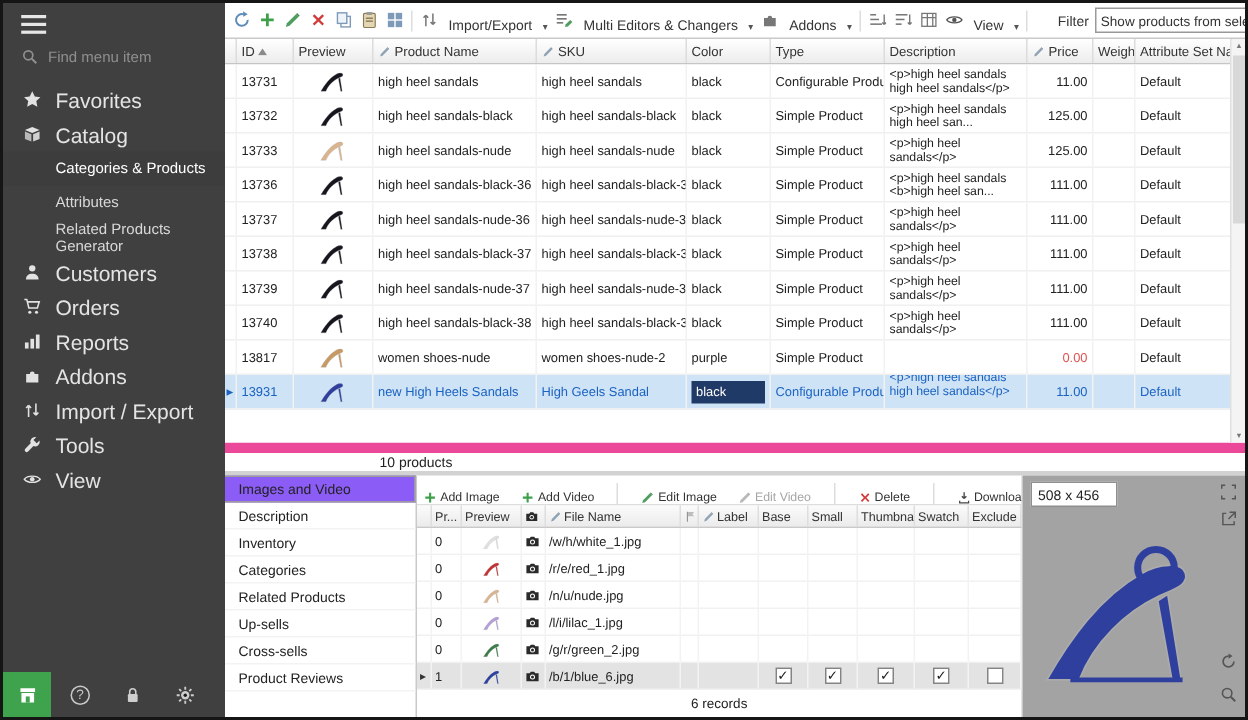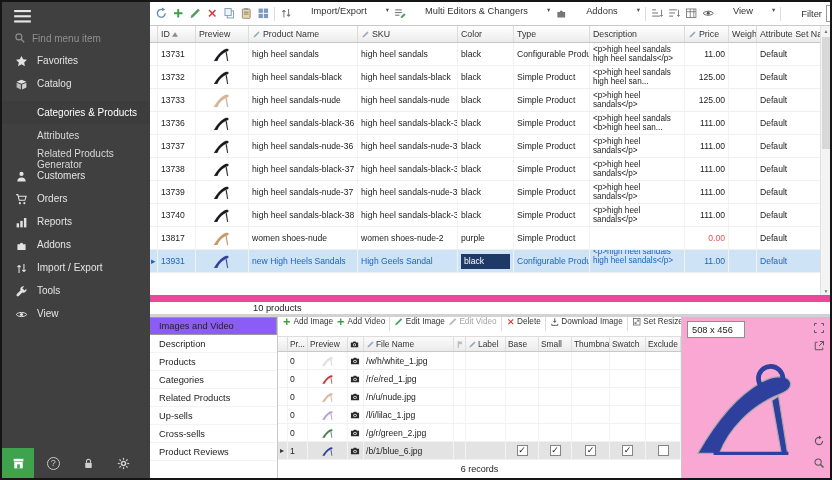--- a/index.html
+++ b/index.html
@@ -4,34 +4,34 @@
 <style>
 *{margin:0;padding:0;box-sizing:border-box}
 body{font-family:"Liberation Sans","DejaVu Sans",sans-serif;background:#fff}
 .screen{width:832px;height:480px;background:#fff;border:2px solid #151515;display:flex;overflow:hidden;position:relative}
 
 .sidebar{width:148px;background:#404040;flex-shrink:0;display:flex;flex-direction:column;position:relative}
 .hamburger{padding:8px 0 4px 12px}
 .hamburger svg{width:17px;height:13px;display:block}
 .sb-search{display:flex;align-items:center;gap:6px;margin:5px 10px 8px 12px;padding-bottom:3px;color:#8f8f8f;font-size:10px}
 .sb-search svg{width:12px;height:12px;display:block}
-.sb-item{display:flex;align-items:flex-start;gap:9px;height:23px;padding-left:13px;font-size:10px;color:#e4e4e4;cursor:default}
+.sb-item{display:flex;align-items:center;gap:9px;height:23px;padding-left:13px;font-size:14px;color:#e4e4e4;cursor:default}
 .sb-icon svg{width:13px;height:13px;display:block}
 .sb-sub{display:flex;align-items:center;height:23px;padding-left:35px;font-size:10px;color:#d8d8d8}
 .sb-sub.selected{background:#3d3d3d;color:#fff}
 .sb-bottom{position:absolute;left:0;right:0;bottom:0;height:30px;display:flex;align-items:center;justify-content:space-between;padding-right:10px}
 .sb-btn{width:32px;height:30px;display:flex;align-items:center;justify-content:center}
 .sb-btn.active{background:#3fa24c}
 .q{width:13px;height:13px;border:1.2px solid #c9c9c9;border-radius:50%;color:#c9c9c9;font-size:9px;display:flex;align-items:center;justify-content:center}
 
 .main{flex:1;display:flex;flex-direction:column;min-width:0;background:#fff}
 .toolbar{height:24px;flex-shrink:0;display:flex;align-items:center;gap:1px;padding:0 3px;border-bottom:1px solid #c9c9c9;font-size:9.3px;color:#333;overflow:hidden;white-space:nowrap}
 .tb-icon{width:16px;height:16px;display:flex;align-items:center;justify-content:center;flex-shrink:0}
 .tb-icon svg{width:12.5px;height:12.5px;display:block}
-.tb-btn{display:flex;align-items:flex-start;gap:18px;padding:0 2px;flex-shrink:0}
+.tb-btn{display:flex;align-items:flex-end;gap:6px;padding:0 2px;flex-shrink:0}
 .tb-btn .tb-icon{width:13px}
 .caret{font-size:6.5px;color:#555;margin-left:1px}
 .tb-sep{width:1px;height:14px;background:#ddd;margin:0 2px;flex-shrink:0}
 .tb-label{margin:0 3px 0 17px;flex-shrink:0}
 .filter-select{display:flex;align-items:center;justify-content:space-between;width:170px;height:17px;border:1px solid #999;background:#fff;padding:0 3px;font-size:9px;flex-shrink:0;overflow:hidden}
 
 .pgrid-wrap{position:relative;flex-shrink:0}
 .pgrid-header,.prow{display:grid;grid-template-columns:8px 38px 53px 109px 100px 56px 76px 95px 44px 28px 1fr}
 .pgrid-header{height:17px;background:linear-gradient(#ffffff,#ececec);border-bottom:1px solid #c5c5c5;font-size:8.8px;color:#333}
 .pgrid-header .cell{display:flex;align-items:center;gap:2px;padding:0 3px;border-right:1px solid #dcdcdc;overflow:hidden;white-space:nowrap}
@@ -50,39 +50,39 @@
 .vscroll{position:absolute;top:0;right:0;bottom:0;width:10px;background:#f4f4f4;border-left:1px solid #e0e0e0}
 .vscroll .sar{position:absolute;left:0;width:10px;height:9px;font-size:5px;color:#777;display:flex;align-items:center;justify-content:center}
 .vscroll .thumb{position:absolute;left:1px;top:11px;width:8px;height:112px;background:#d8d8d8}
 .pfooter{height:19px;flex-shrink:0;display:flex;align-items:center;padding-left:103px;font-size:9.3px;color:#222;border-top:7px solid #ec4899}
 
 .bottom{flex:1;display:flex;border-top:3px solid #d2d2d2;min-height:0}
 .tabs{width:128px;flex-shrink:0;border-right:1px solid #c9c9c9;background:#fff}
 .tab{height:18px;display:flex;align-items:center;padding-left:9px;font-size:9.3px;color:#222;border-bottom:1px solid #f3f3f3}
 .tab.active{border:1px solid #9a9a9a;border-left:none;background:#8b5cf6}
 .ipanel{width:404px;flex-shrink:0;display:flex;flex-direction:column;border-right:1px solid #c9c9c9;min-height:0}
-.itoolbar{height:20px;flex-shrink:0;display:flex;align-items:flex-start;gap:1px;padding:0 3px;border-bottom:1px solid #ddd;font-size:8.2px;color:#333;overflow:hidden;white-space:nowrap}
+.itoolbar{height:20px;flex-shrink:0;display:flex;align-items:flex-end;gap:12px;padding:0 3px;border-bottom:1px solid #ddd;font-size:8.2px;color:#333;overflow:hidden;white-space:nowrap}
 .it-btn{display:flex;align-items:center;gap:2px;padding:0 1px;flex-shrink:0}
 .it-btn svg{width:9.5px;height:9.5px;display:block}
 .it-btn.disabled{color:#a5a5a5}
 .igrid-header,.irow{display:grid;grid-template-columns:10px 20px 40px 16px 90px 12px 40px 33px 33px 38px 36px 1fr}
 .igrid-header{height:15px;flex-shrink:0;background:linear-gradient(#fbfbfb,#ebebeb);border-bottom:1px solid #c9c9c9;font-size:8.4px;color:#333}
 .igrid-header .cell{display:flex;align-items:center;gap:1px;padding:0 2px;border-right:1px solid #dedede;overflow:hidden;white-space:nowrap}
 .irow{height:18px;font-size:8.6px;color:#222;border-bottom:1px solid #f1f1f1}
 .irow .cell{display:flex;align-items:center;padding:0 2px;border-right:1px solid #f3f3f3;overflow:hidden;white-space:nowrap}
 .irow .pvw{justify-content:center}
 .irow .camcell svg{width:10px;height:10px}
 .irow .exp{color:#333;font-size:8px}
 .irow.selected{background:#e3e3e3}
 .irow .cbcell{justify-content:center}
 .cb{width:11px;height:11px;border:1px solid #848484;background:#fff;display:flex;align-items:center;justify-content:center}
 .cb.checked::after{content:"✓";font-size:9px;color:#222;line-height:1}
 .ifooter{flex:1;display:flex;align-items:center;justify-content:center;font-size:9px;color:#222}
 
-.preview{flex:1;position:relative;background:#f9a8d4;min-width:0}
+.preview{flex:1;position:relative;background:#a3a3a3;min-width:0}
 .size-box{position:absolute;top:4px;left:5px;width:58px;height:17px;border:1px solid #8f8f8f;background:#fff;font-size:9.3px;display:flex;align-items:center;padding:0 4px;color:#222}
 .pv-icon{position:absolute;right:4px;width:14px;height:14px;display:flex;align-items:center;justify-content:center}
 .pv-icon svg{width:12px;height:12px;display:block}
 .pv-image{position:absolute;top:28px;left:2px;right:16px;bottom:4px;display:flex;align-items:center;justify-content:center}
 </style>
 </head>
 <body>
 
 <div class="screen">
 
@@ -630,21 +630,21 @@
         <span class="thumb"></span>
         <span class="sar" style="bottom:0">▼</span>
       </div>
     </div>
     <div class="pfooter">10 products</div>
 
     <div class="bottom">
       <div class="tabs" id="tabs">
           <div class="tab active">Images and Video</div>
           <div class="tab">Description</div>
-          <div class="tab">Products</div>
+          <div class="tab">Inventory</div>
           <div class="tab">Categories</div>
           <div class="tab">Related Products</div>
           <div class="tab">Up-sells</div>
           <div class="tab">Cross-sells</div>
           <div class="tab">Product Reviews</div>
         </div>
 
       <div class="ipanel">
         <div class="itoolbar">
           <span class="it-btn">

